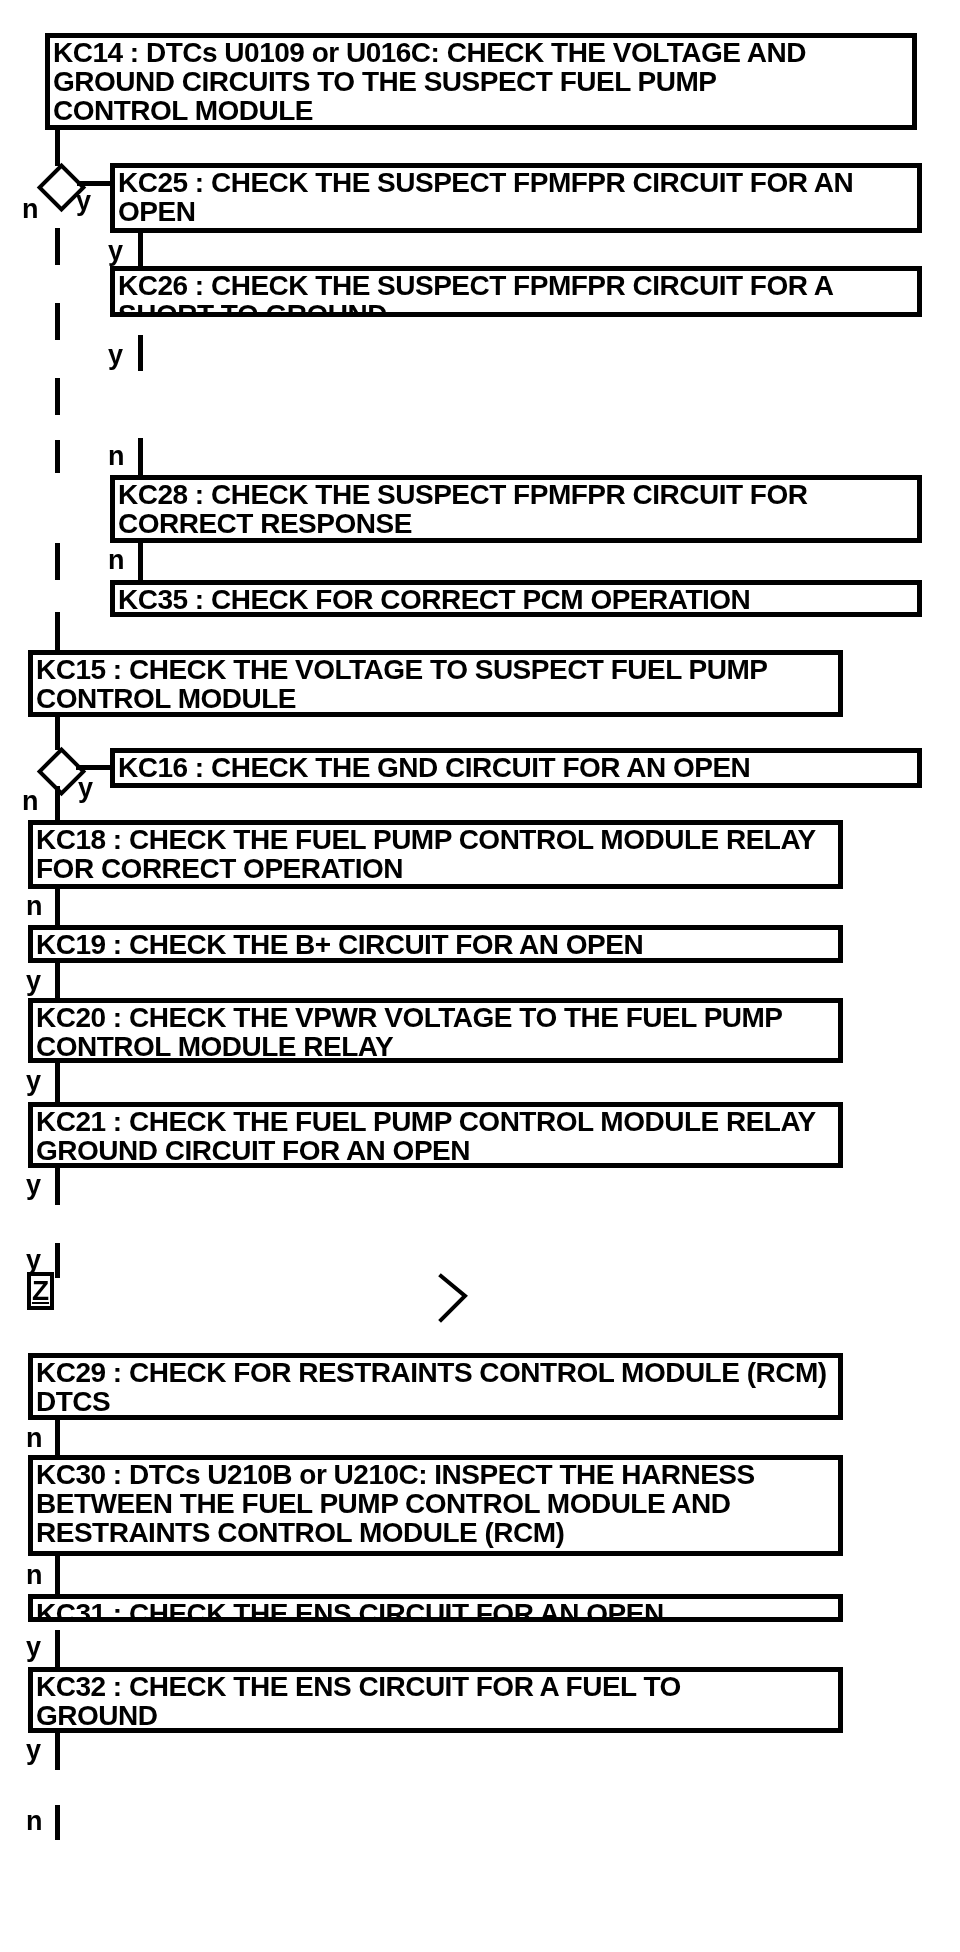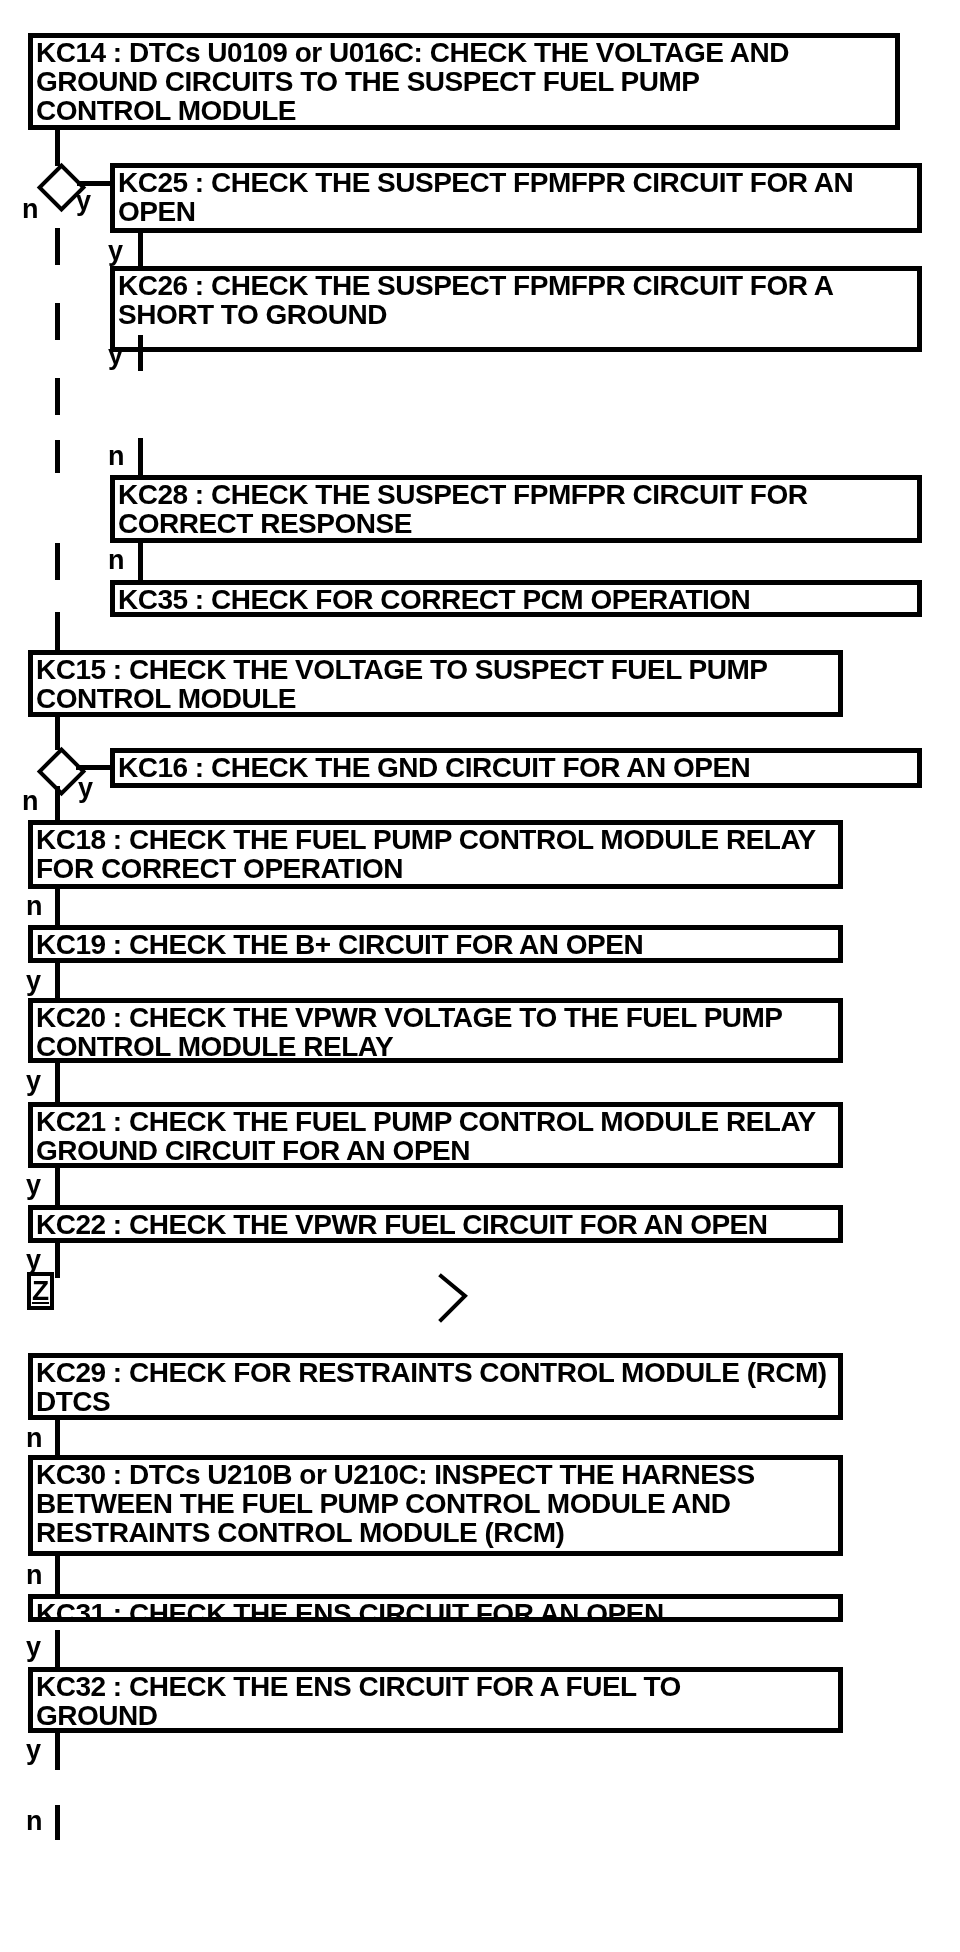--- a/index.html
+++ b/index.html
@@ -27,45 +27,44 @@
     font-weight:bold;font-size:28px;line-height:30px;text-align:center;
   }
   .zbox span{text-decoration:underline;}
   .chevron{position:absolute;}
 </style>
 </head>
 <body>
 
 <div class="canvas">
 
-  <div class="node" style="left:28px;top:33px;width:872px;height:97px">KC14 : DTCs U0109 or U016C: CHECK THE VOLTAGE AND
+  <div class="node" style="left:45px;top:33px;width:872px;height:97px">KC14 : DTCs U0109 or U016C: CHECK THE VOLTAGE AND
 GROUND CIRCUITS TO THE SUSPECT FUEL PUMP
 CONTROL MODULE</div>
   <div class="node" style="left:28px;top:650px;width:815px;height:67px">KC15 : CHECK THE VOLTAGE TO SUSPECT FUEL PUMP
 CONTROL MODULE</div>
   <div class="node" style="left:28px;top:820px;width:815px;height:69px">KC18 : CHECK THE FUEL PUMP CONTROL MODULE RELAY
 FOR CORRECT OPERATION</div>
   <div class="node" style="left:28px;top:925px;width:815px;height:38px">KC19 : CHECK THE B+ CIRCUIT FOR AN OPEN</div>
   <div class="node" style="left:28px;top:998px;width:815px;height:65px">KC20 : CHECK THE VPWR VOLTAGE TO THE FUEL PUMP
 CONTROL MODULE RELAY</div>
   <div class="node" style="left:28px;top:1102px;width:815px;height:66px">KC21 : CHECK THE FUEL PUMP CONTROL MODULE RELAY
 GROUND CIRCUIT FOR AN OPEN</div>
-  <div class="node" style="left:28px;top:1205px;width:815px;height:38px">KC22 : CHECK THE VPWR FUEL CIRCUIT FOR AN OPEN</div>
   <div class="node" style="left:28px;top:1353px;width:815px;height:67px">KC29 : CHECK FOR RESTRAINTS CONTROL MODULE (RCM)
 DTCS</div>
   <div class="node" style="left:28px;top:1455px;width:815px;height:101px">KC30 : DTCs U210B or U210C: INSPECT THE HARNESS
 BETWEEN THE FUEL PUMP CONTROL MODULE AND
 RESTRAINTS CONTROL MODULE (RCM)</div>
   <div class="node" style="left:28px;top:1594px;width:815px;height:28px">KC31 : CHECK THE ENS CIRCUIT FOR AN OPEN</div>
   <div class="node" style="left:28px;top:1667px;width:815px;height:66px">KC32 : CHECK THE ENS CIRCUIT FOR A FUEL TO
 GROUND</div>
 
   <div class="node" style="left:110px;top:163px;width:812px;height:70px">KC25 : CHECK THE SUSPECT FPMFPR CIRCUIT FOR AN
 OPEN</div>
-  <div class="node" style="left:110px;top:266px;width:812px;height:86px">KC26 : CHECK THE SUSPECT FPMFPR CIRCUIT FOR A
+  <div class="node" style="left:110px;top:266px;width:812px;height:51px">KC26 : CHECK THE SUSPECT FPMFPR CIRCUIT FOR A
 SHORT TO GROUND</div>
   <div class="node" style="left:110px;top:475px;width:812px;height:68px">KC28 : CHECK THE SUSPECT FPMFPR CIRCUIT FOR
 CORRECT RESPONSE</div>
   <div class="node" style="left:110px;top:580px;width:812px;height:37px">KC35 : CHECK FOR CORRECT PCM OPERATION</div>
   <div class="node" style="left:110px;top:748px;width:812px;height:40px">KC16 : CHECK THE GND CIRCUIT FOR AN OPEN</div>
 
   <div class="diamond" style="left:44px;top:170px"></div>
   <div class="diamond" style="left:44px;top:754px"></div>
 
   <div class="vline" style="left:55px;top:130px;height:36px"></div>

